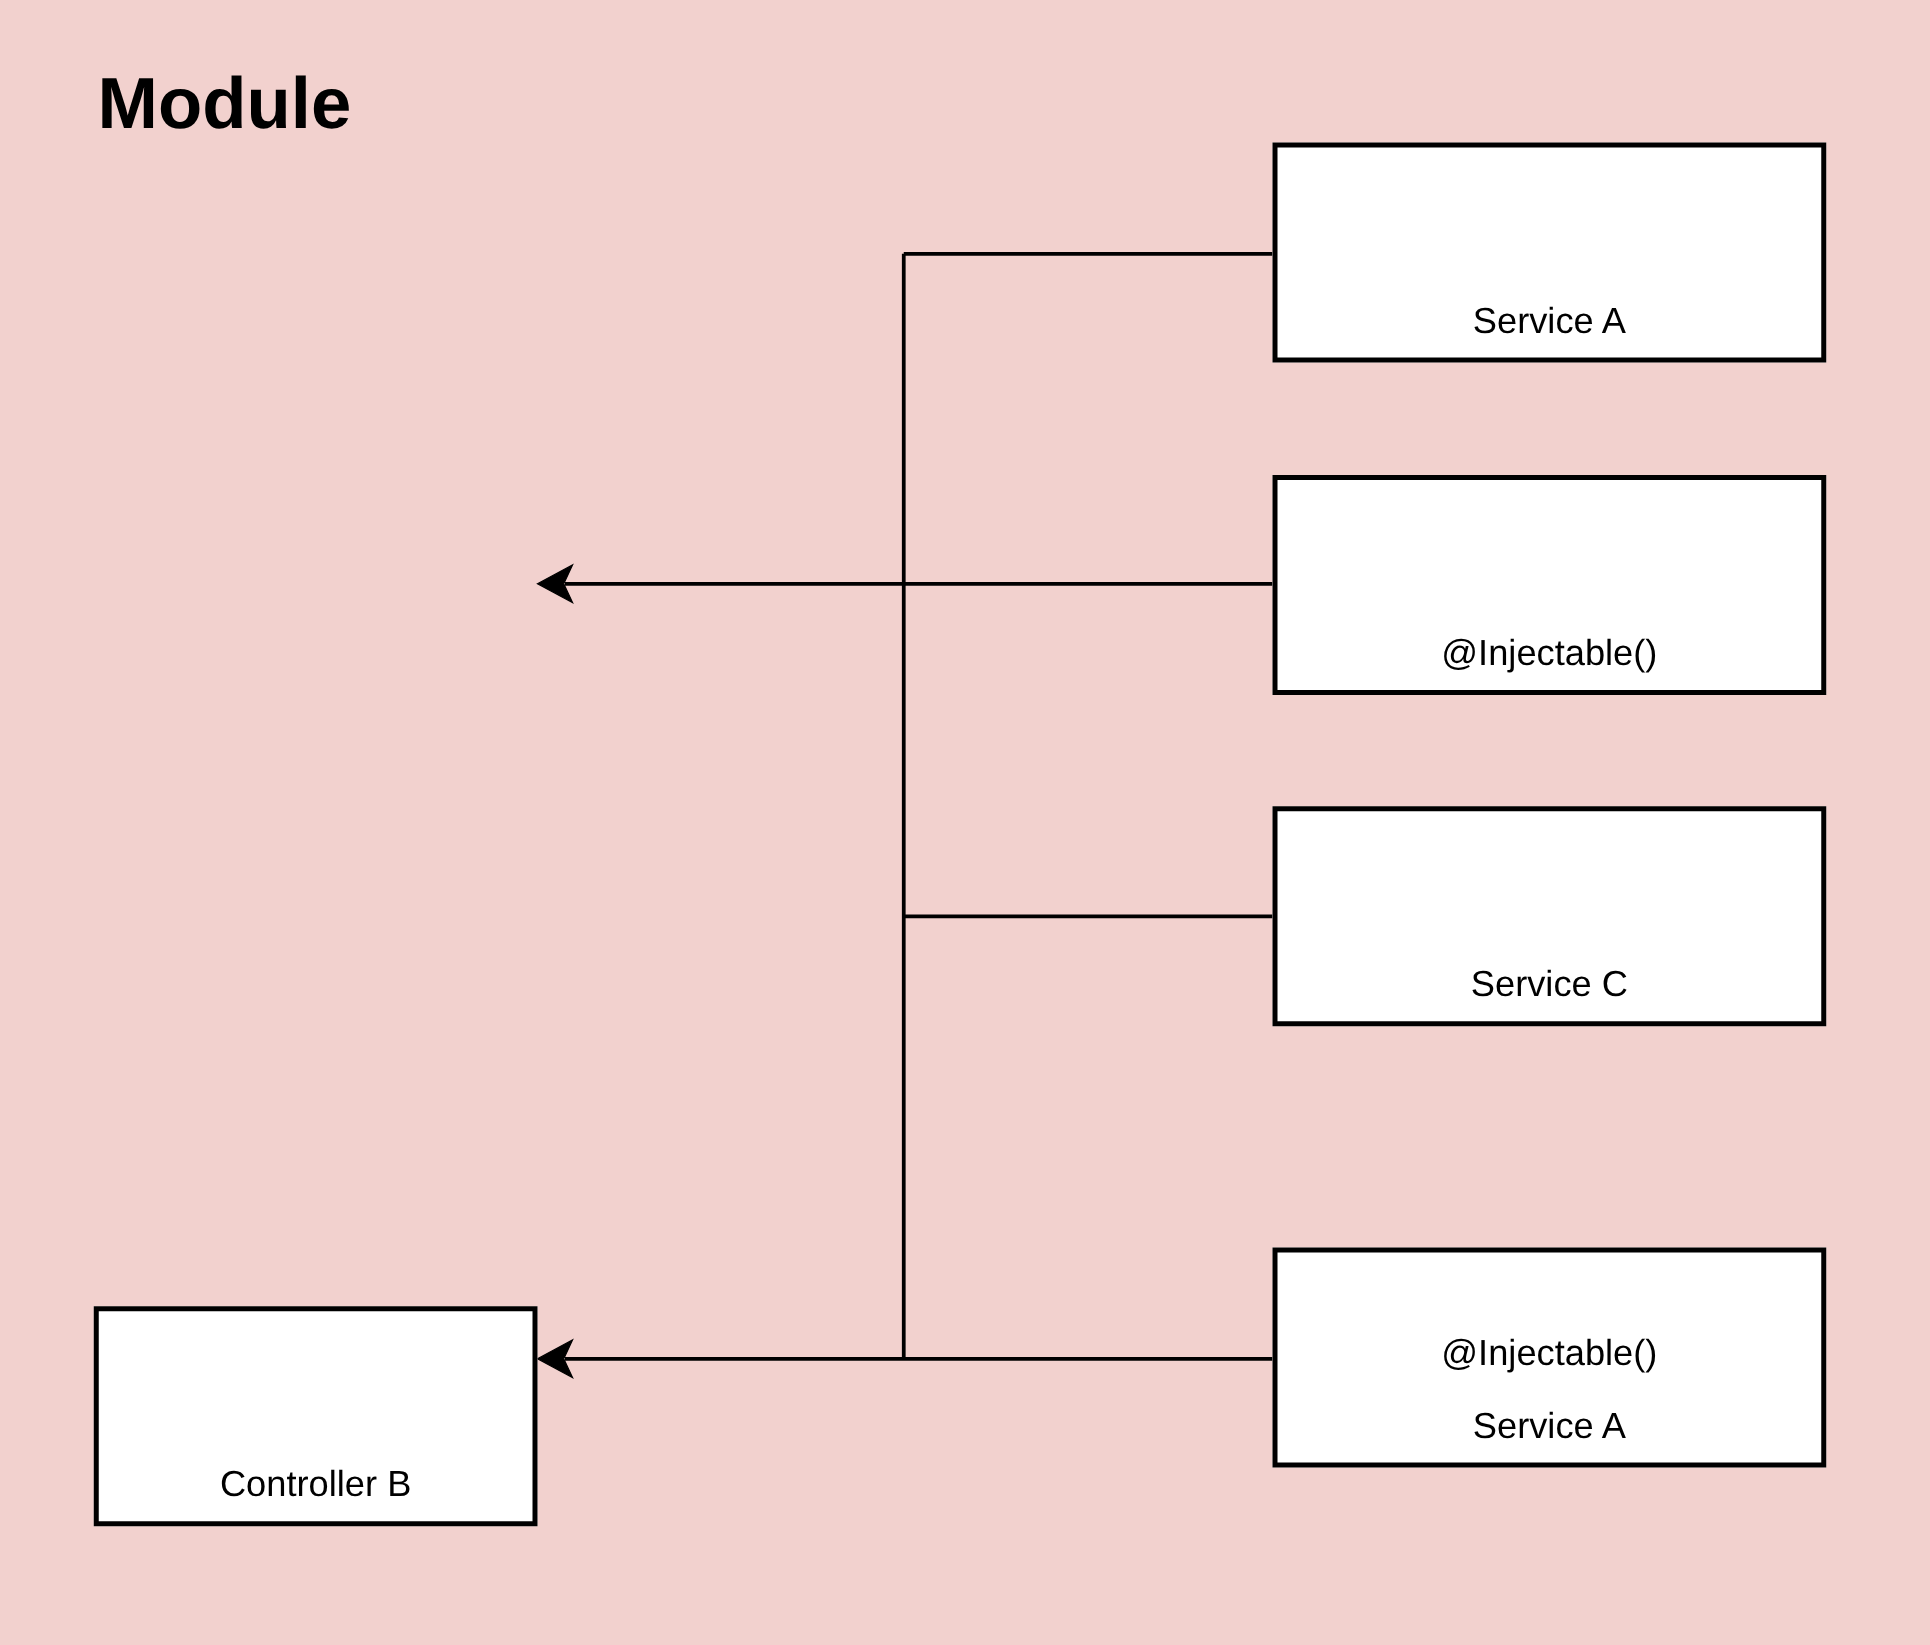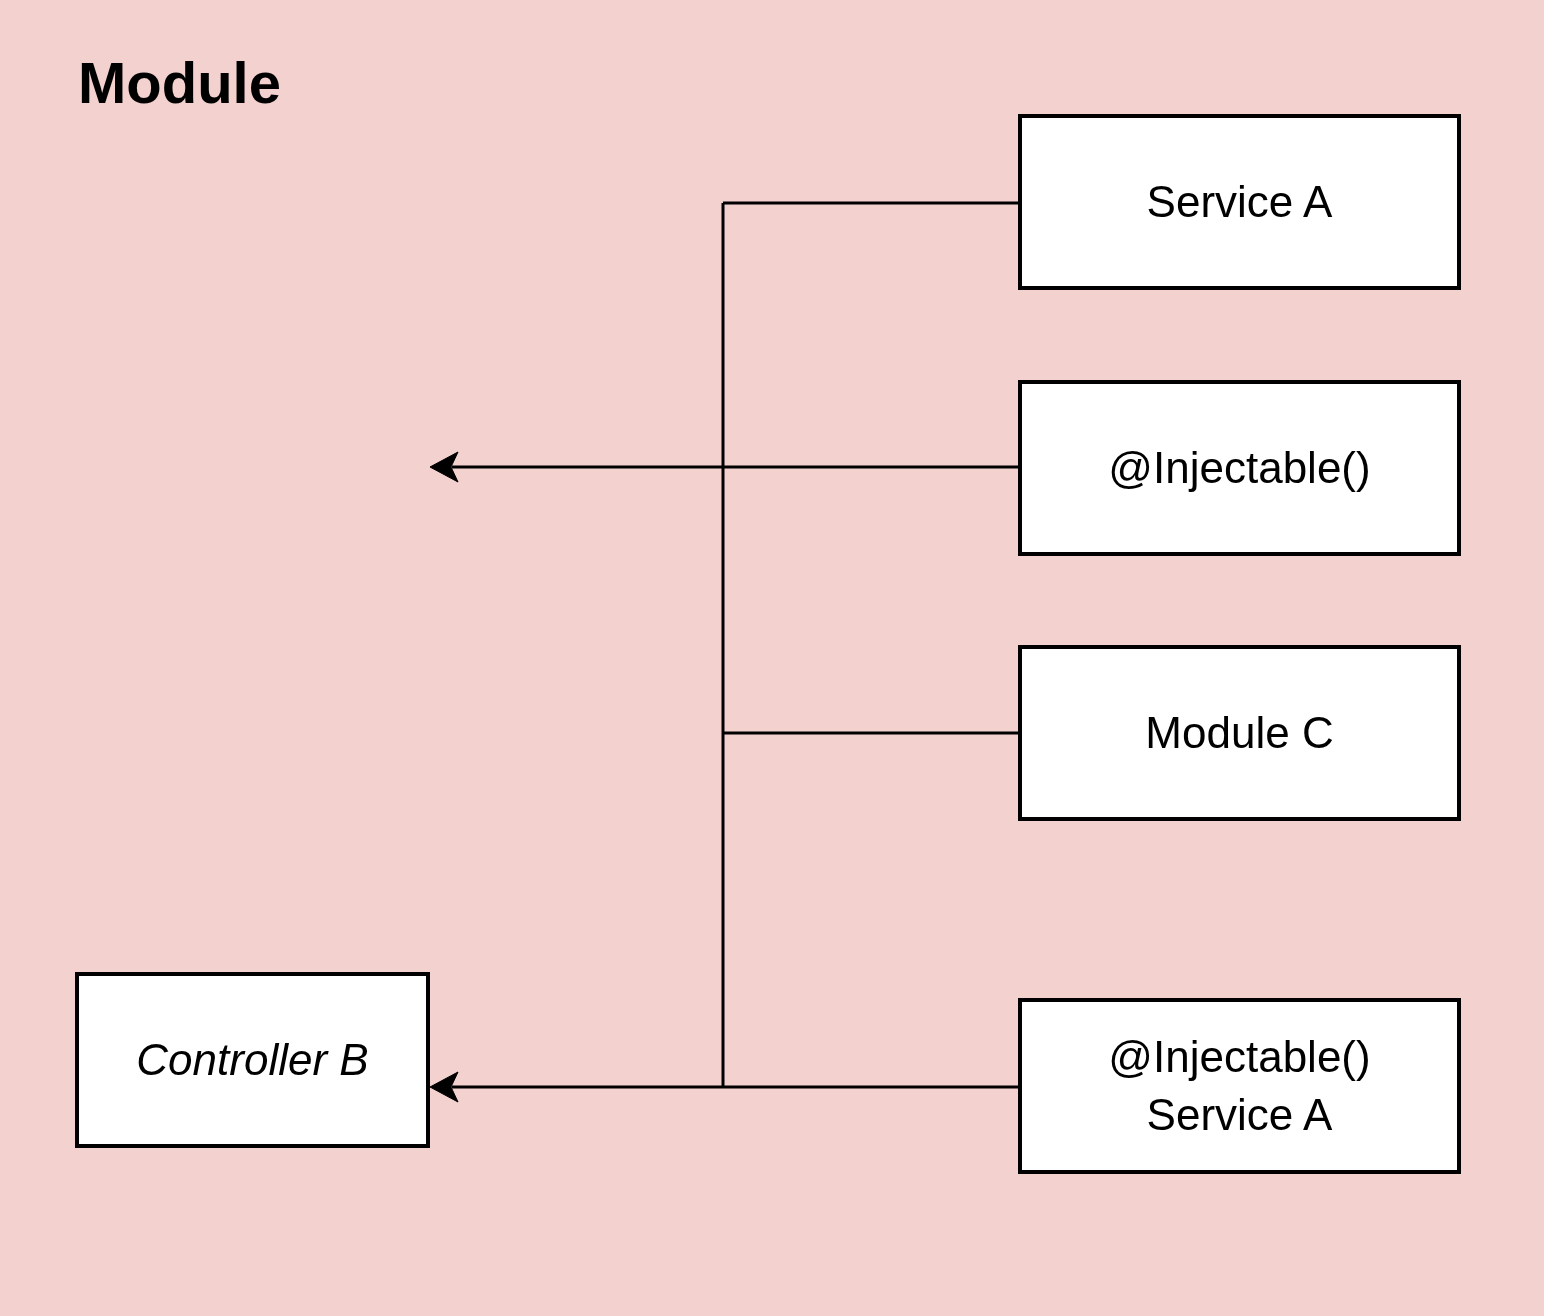--- a/index.html
+++ b/index.html
@@ -50,34 +50,34 @@
     stroke: var(--line);
     stroke-width: 1;
   }
   .node {
     position: absolute;
     background: var(--box-fill);
     border: 4px solid var(--box-border);
     display: flex;
     flex-direction: column;
     align-items: center;
-    justify-content: center;
+    justify-content: flex-end;
     text-align: center;
-    font-size: 44px;
+    font-size: 29px;
     line-height: 58px;
     color: var(--text);
   }
   .node-left  { left: 75px;  width: 355px; height: 176px; }
   .node-right { left: 1018px; width: 443px; height: 176px; }
   .node-service-a     { top: 114px; }
   .node-service-b     { top: 380px; }
   .node-service-c     { top: 645px; }
   .node-service-a-inj { top: 998px; }
   .node-controller-a  { top: 380px; }
-  .node-controller-b  { top: 972px; font-style: italic; }
+  .node-controller-b  { top: 1045px; }
 </style>
 </head>
 <body>
 
 <div class="canvas">
 
   <div class="diagram-title">Module</div>
 
   <svg class="edges-svg" viewBox="0 0 1544 1316" xmlns="http://www.w3.org/2000/svg">
 
@@ -101,21 +101,21 @@
 
   <div class="node node-right node-service-a">
     <span>Service A</span>
   </div>
 
   <div class="node node-right node-service-b">
     <span>@Injectable()</span>
   </div>
 
   <div class="node node-right node-service-c">
-    <span>Module C</span>
+    <span>Service C</span>
   </div>
 
   <div class="node node-right node-service-a-inj">
     <span>@Injectable()</span>
     <span>Service A</span>
   </div>
 
 </div>
 
 </body></html>

